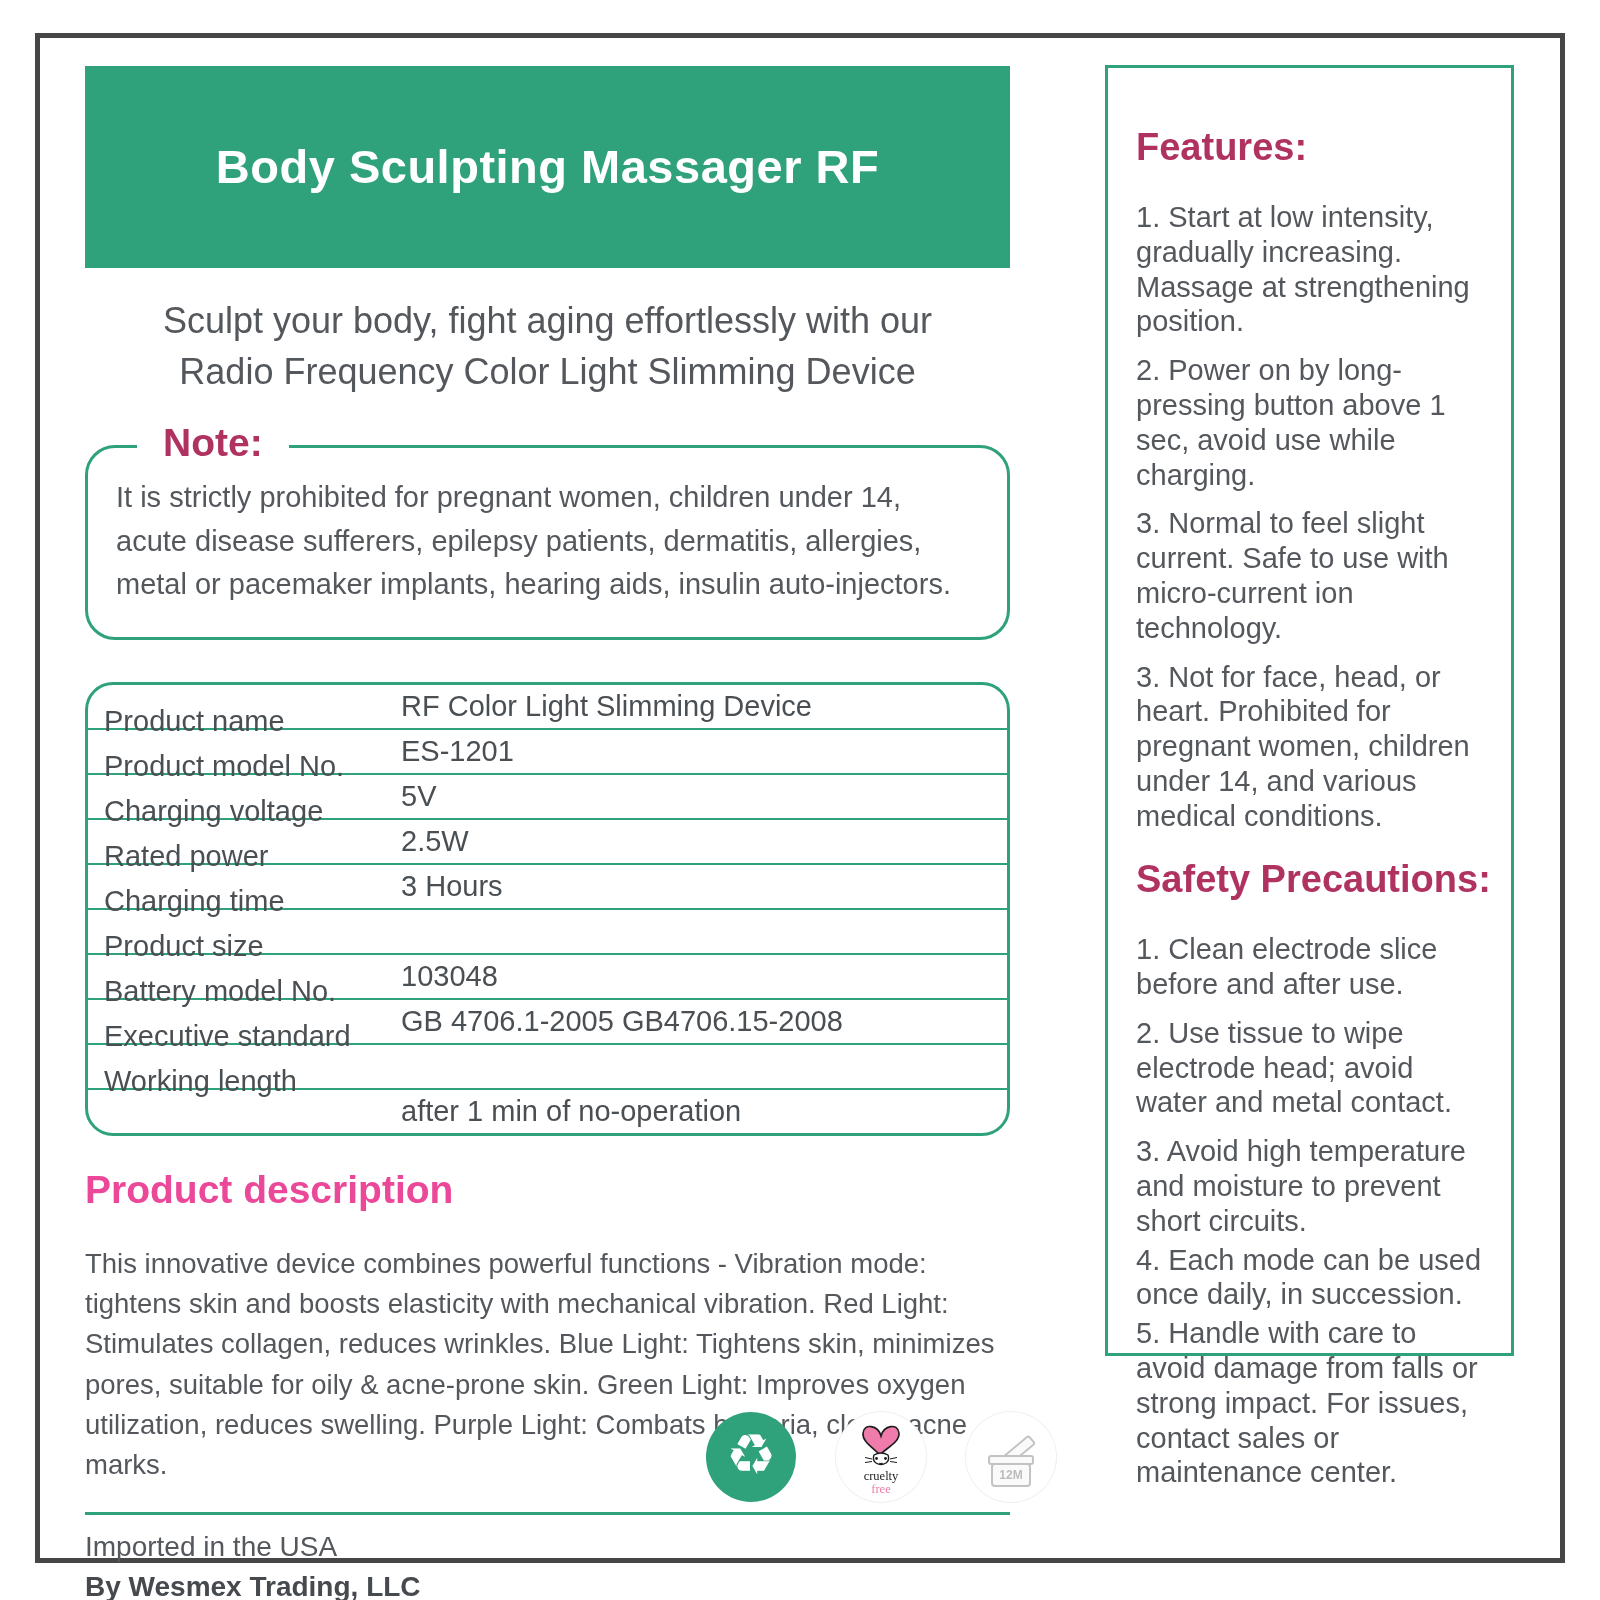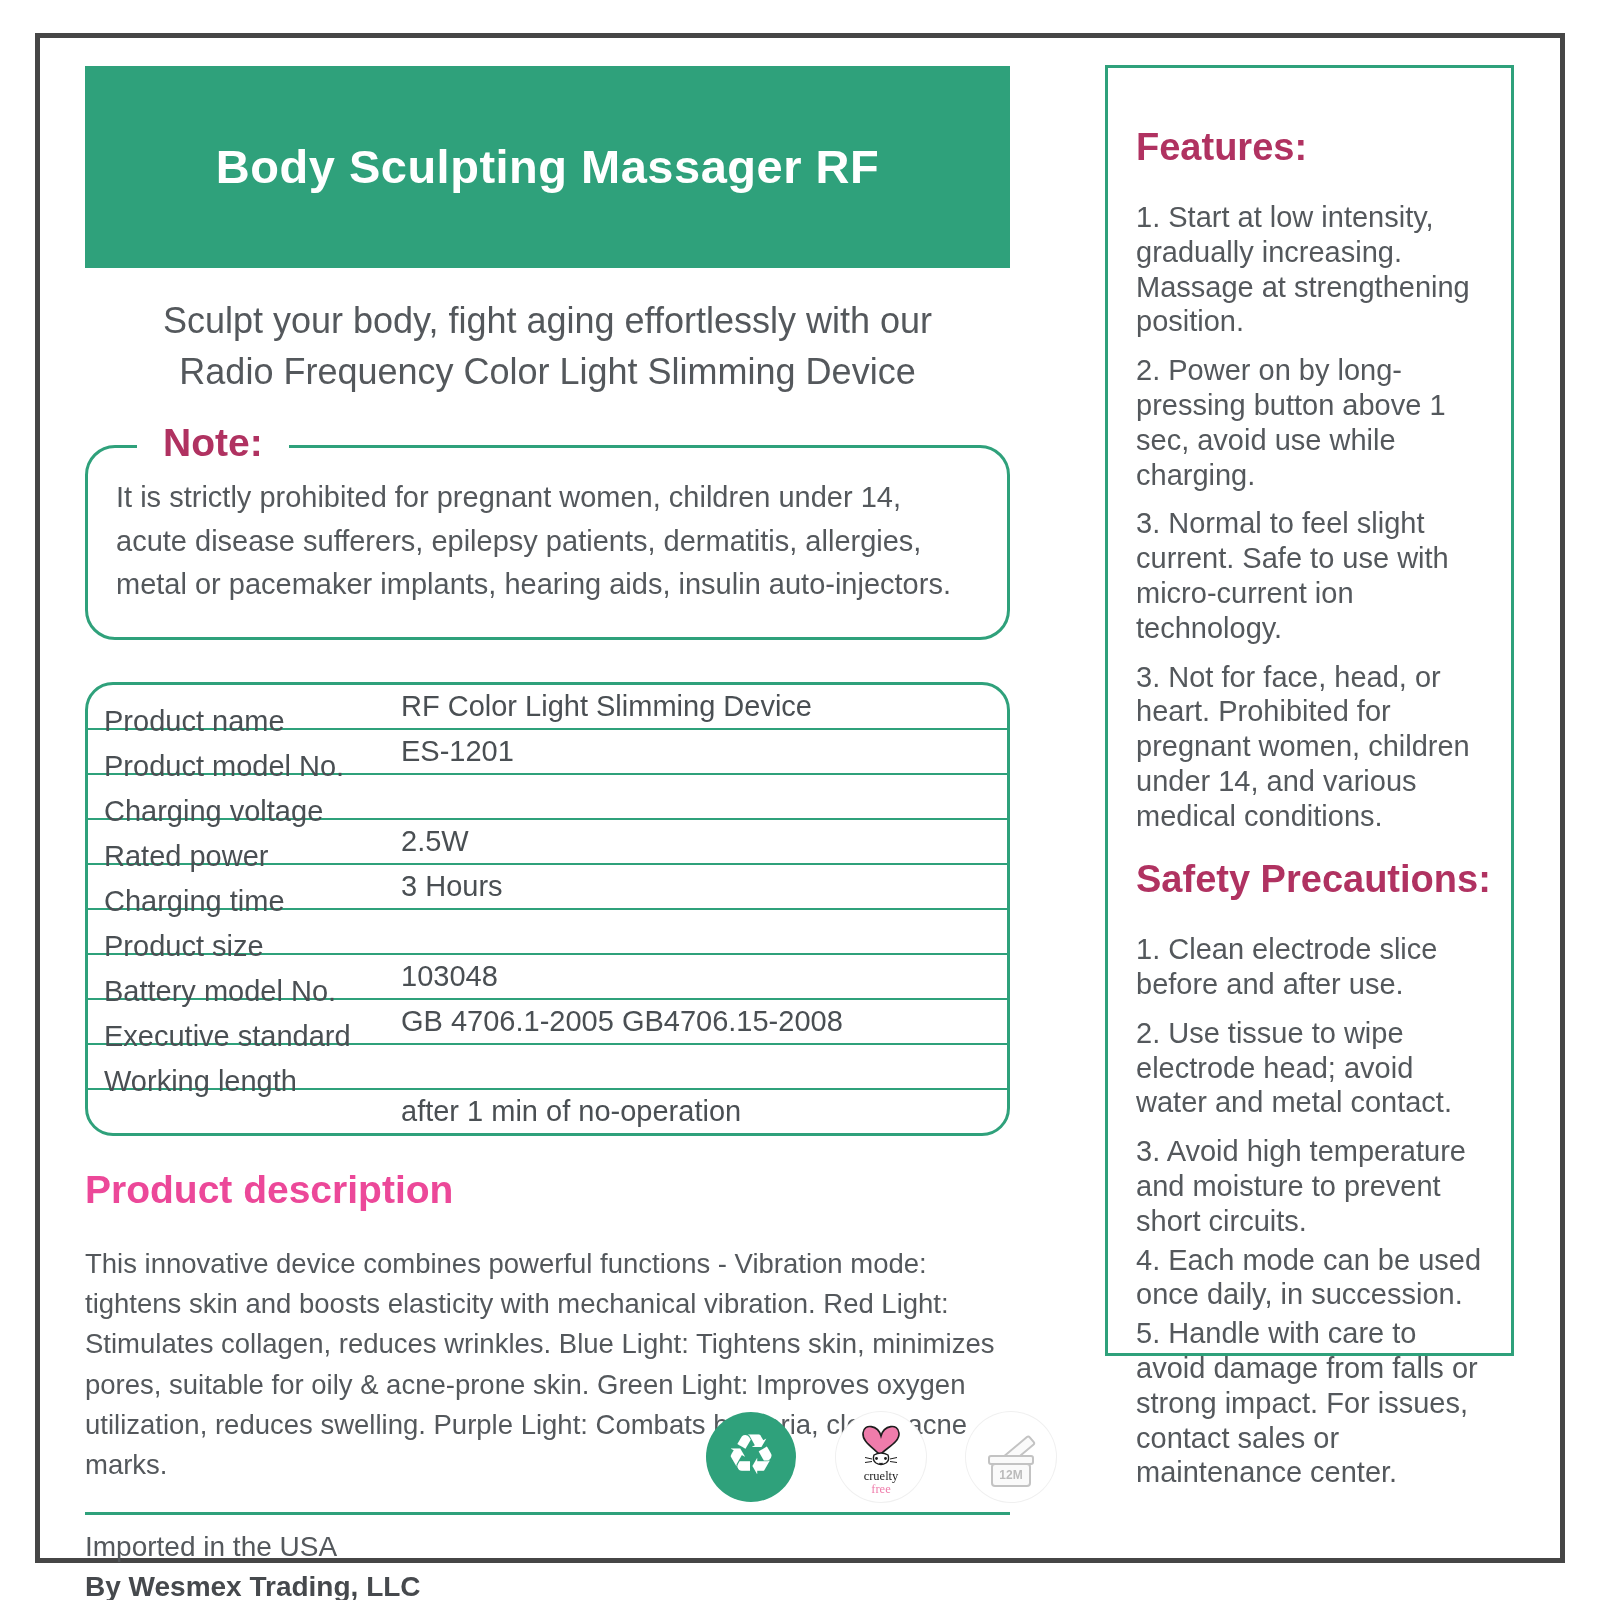--- a/index.html
+++ b/index.html
@@ -113,20 +113,21 @@
       <div class="spec-row">
         <div class="spec-label">Product name</div>
         <div class="spec-value">RF Color Light Slimming Device</div>
       </div>
       <div class="spec-row">
         <div class="spec-label">Product model No.</div>
         <div class="spec-value">ES-1201</div>
       </div>
       <div class="spec-row">
         <div class="spec-label">Charging voltage</div>
+        <div class="spec-value">5V</div>
       </div>
       <div class="spec-row">
         <div class="spec-label">Rated power</div>
         <div class="spec-value">2.5W</div>
       </div>
       <div class="spec-row">
         <div class="spec-label">Charging time</div>
         <div class="spec-value">3 Hours</div>
       </div>
       <div class="spec-row">

